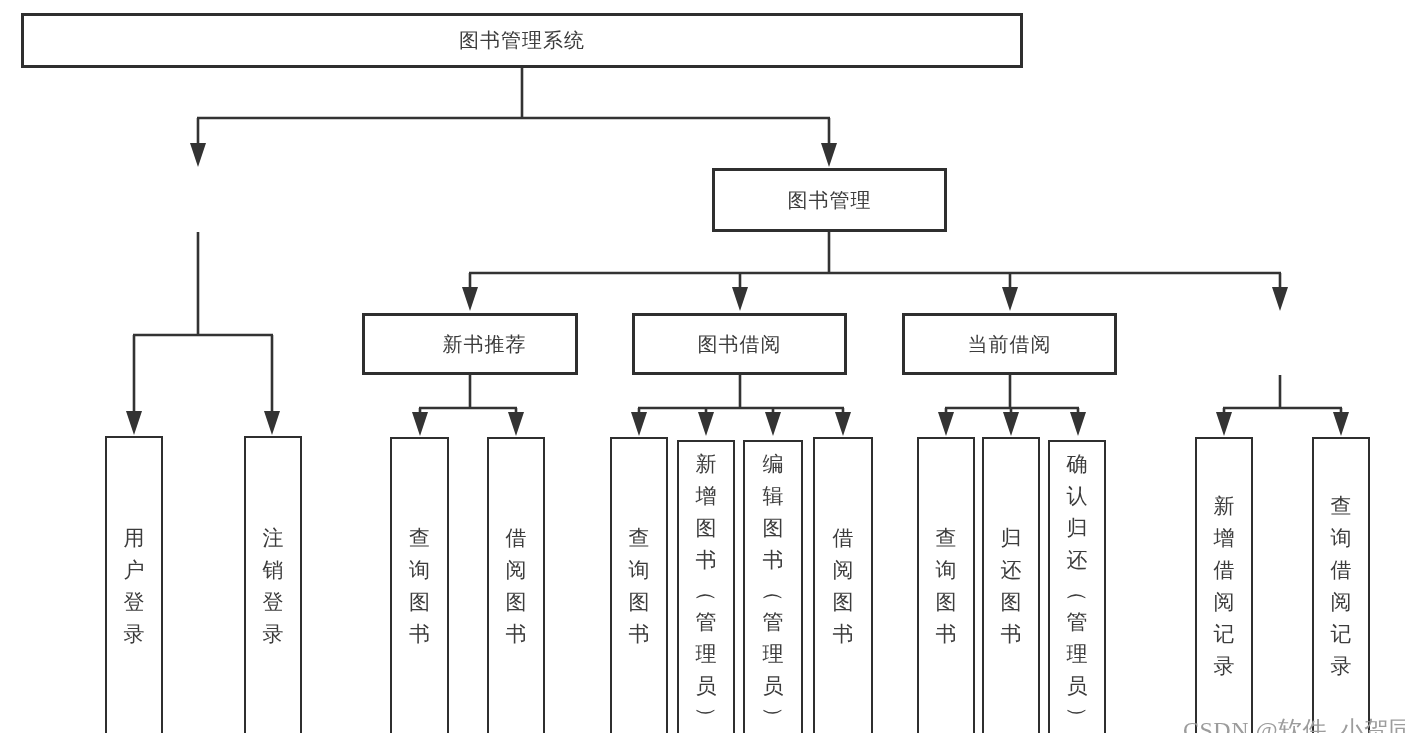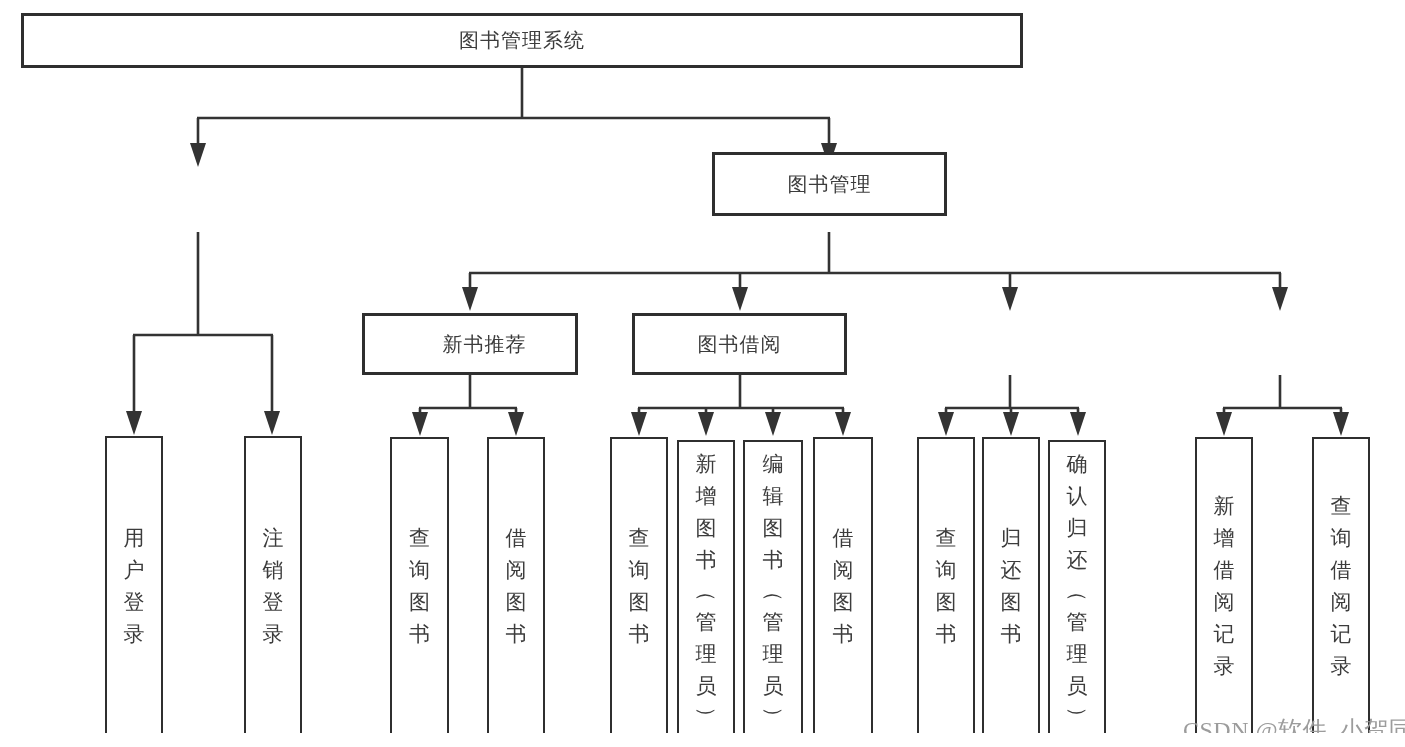--- a/index.html
+++ b/index.html
@@ -101,29 +101,32 @@
     <polygon points="1011,436 1003,412 1019,412"></polygon>
     <polygon points="1078,436 1070,412 1086,412"></polygon>
     <polygon points="1224,436 1216,412 1232,412"></polygon>
     <polygon points="1341,436 1333,412 1349,412"></polygon>
   </svg>
 
   <div class="box" style="left:21px;top:13px;width:1002px;height:55px;">
     <span class="hlabel">图书管理系统</span>
   </div>
 
-  <div class="box" style="left:712px;top:152px;width:235px;height:64px;">
+  <div class="box" style="left:712px;top:168px;width:235px;height:64px;">
     <span class="hlabel">图书管理</span>
   </div>
 
   <div class="box" style="left:362px;top:313px;width:216px;height:62px;padding-left:29px;">
     <span class="hlabel">新书推荐</span>
   </div>
   <div class="box" style="left:632px;top:313px;width:215px;height:62px;">
     <span class="hlabel">图书借阅</span>
+  </div>
+  <div class="box" style="left:902px;top:313px;width:215px;height:62px;">
+    <span class="hlabel">当前借阅</span>
   </div>
 
   <div class="box col" style="left:105px;top:436px;width:58px;height:299px;">
     <span class="vlabel">
         <div class="vchar">用</div>
         <div class="vchar">户</div>
         <div class="vchar">登</div>
         <div class="vchar">录</div>
       </span>
   </div>

